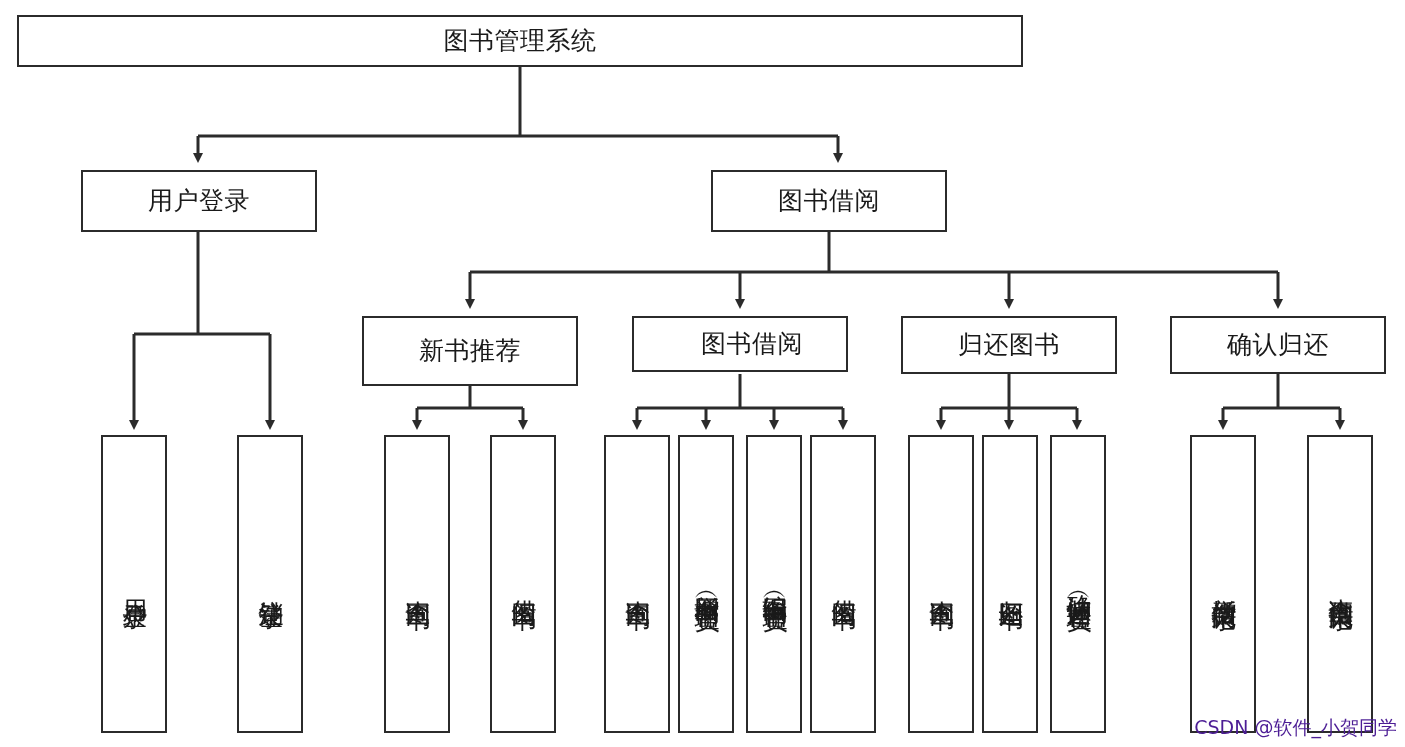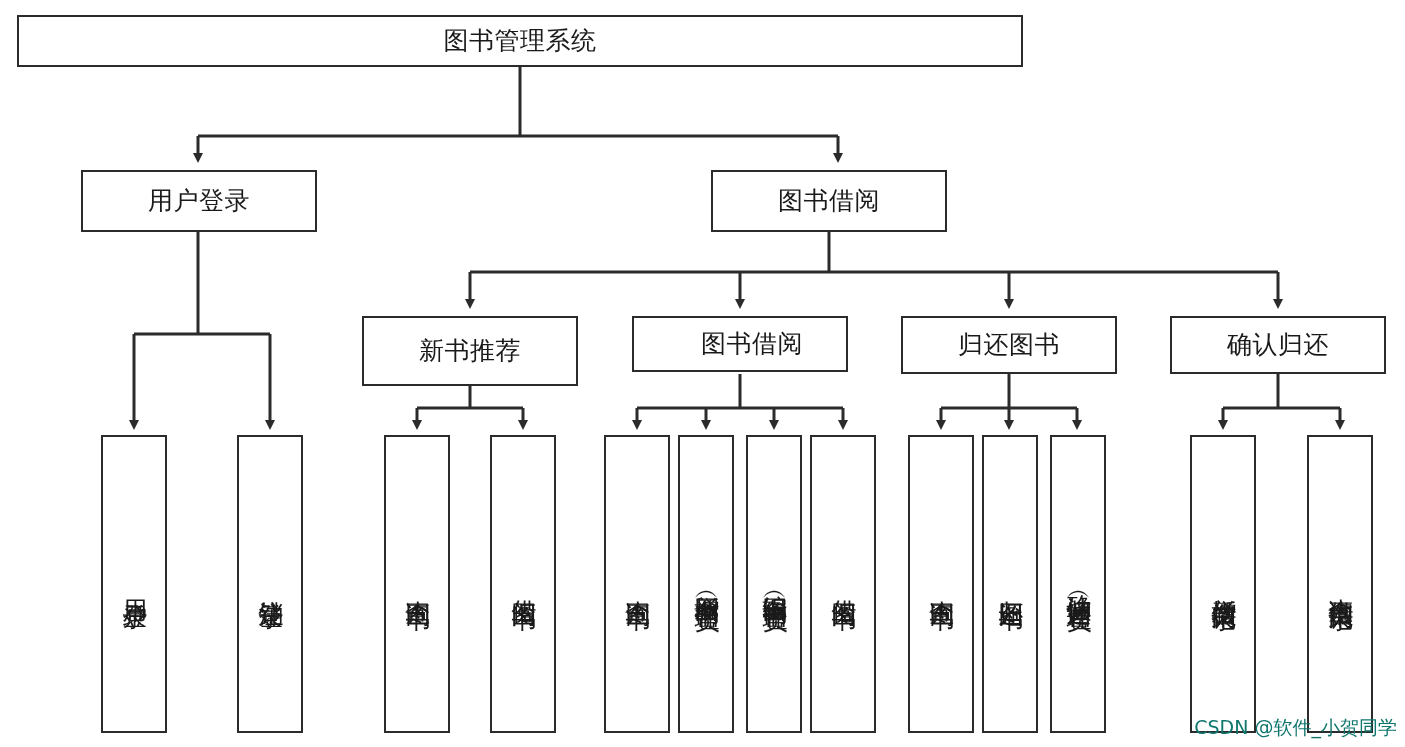--- a/index.html
+++ b/index.html
@@ -61,21 +61,21 @@
     max-height: 285px;
   }
   .node.v.tall .label {
     max-height: 292px;
   }
   .watermark {
     position: absolute;
     right: 8px;
     bottom: 6px;
     font-size: 19px;
-    color: #0f766e;
+    color: #4c1d95;
     white-space: nowrap;
     font-family: "DejaVu Sans", "Liberation Sans", sans-serif;
   }
 </style>
 </head>
 <body>
 
 <div id="canvas">
 
   <svg class="edges" viewBox="0 0 1405 747" xmlns="http://www.w3.org/2000/svg">

